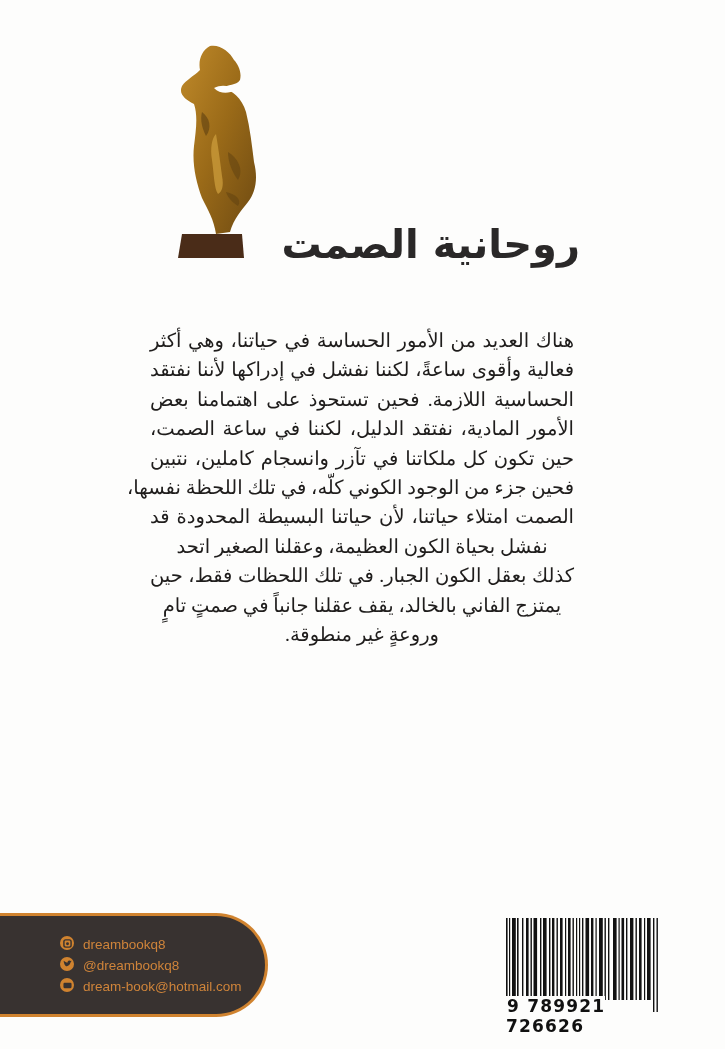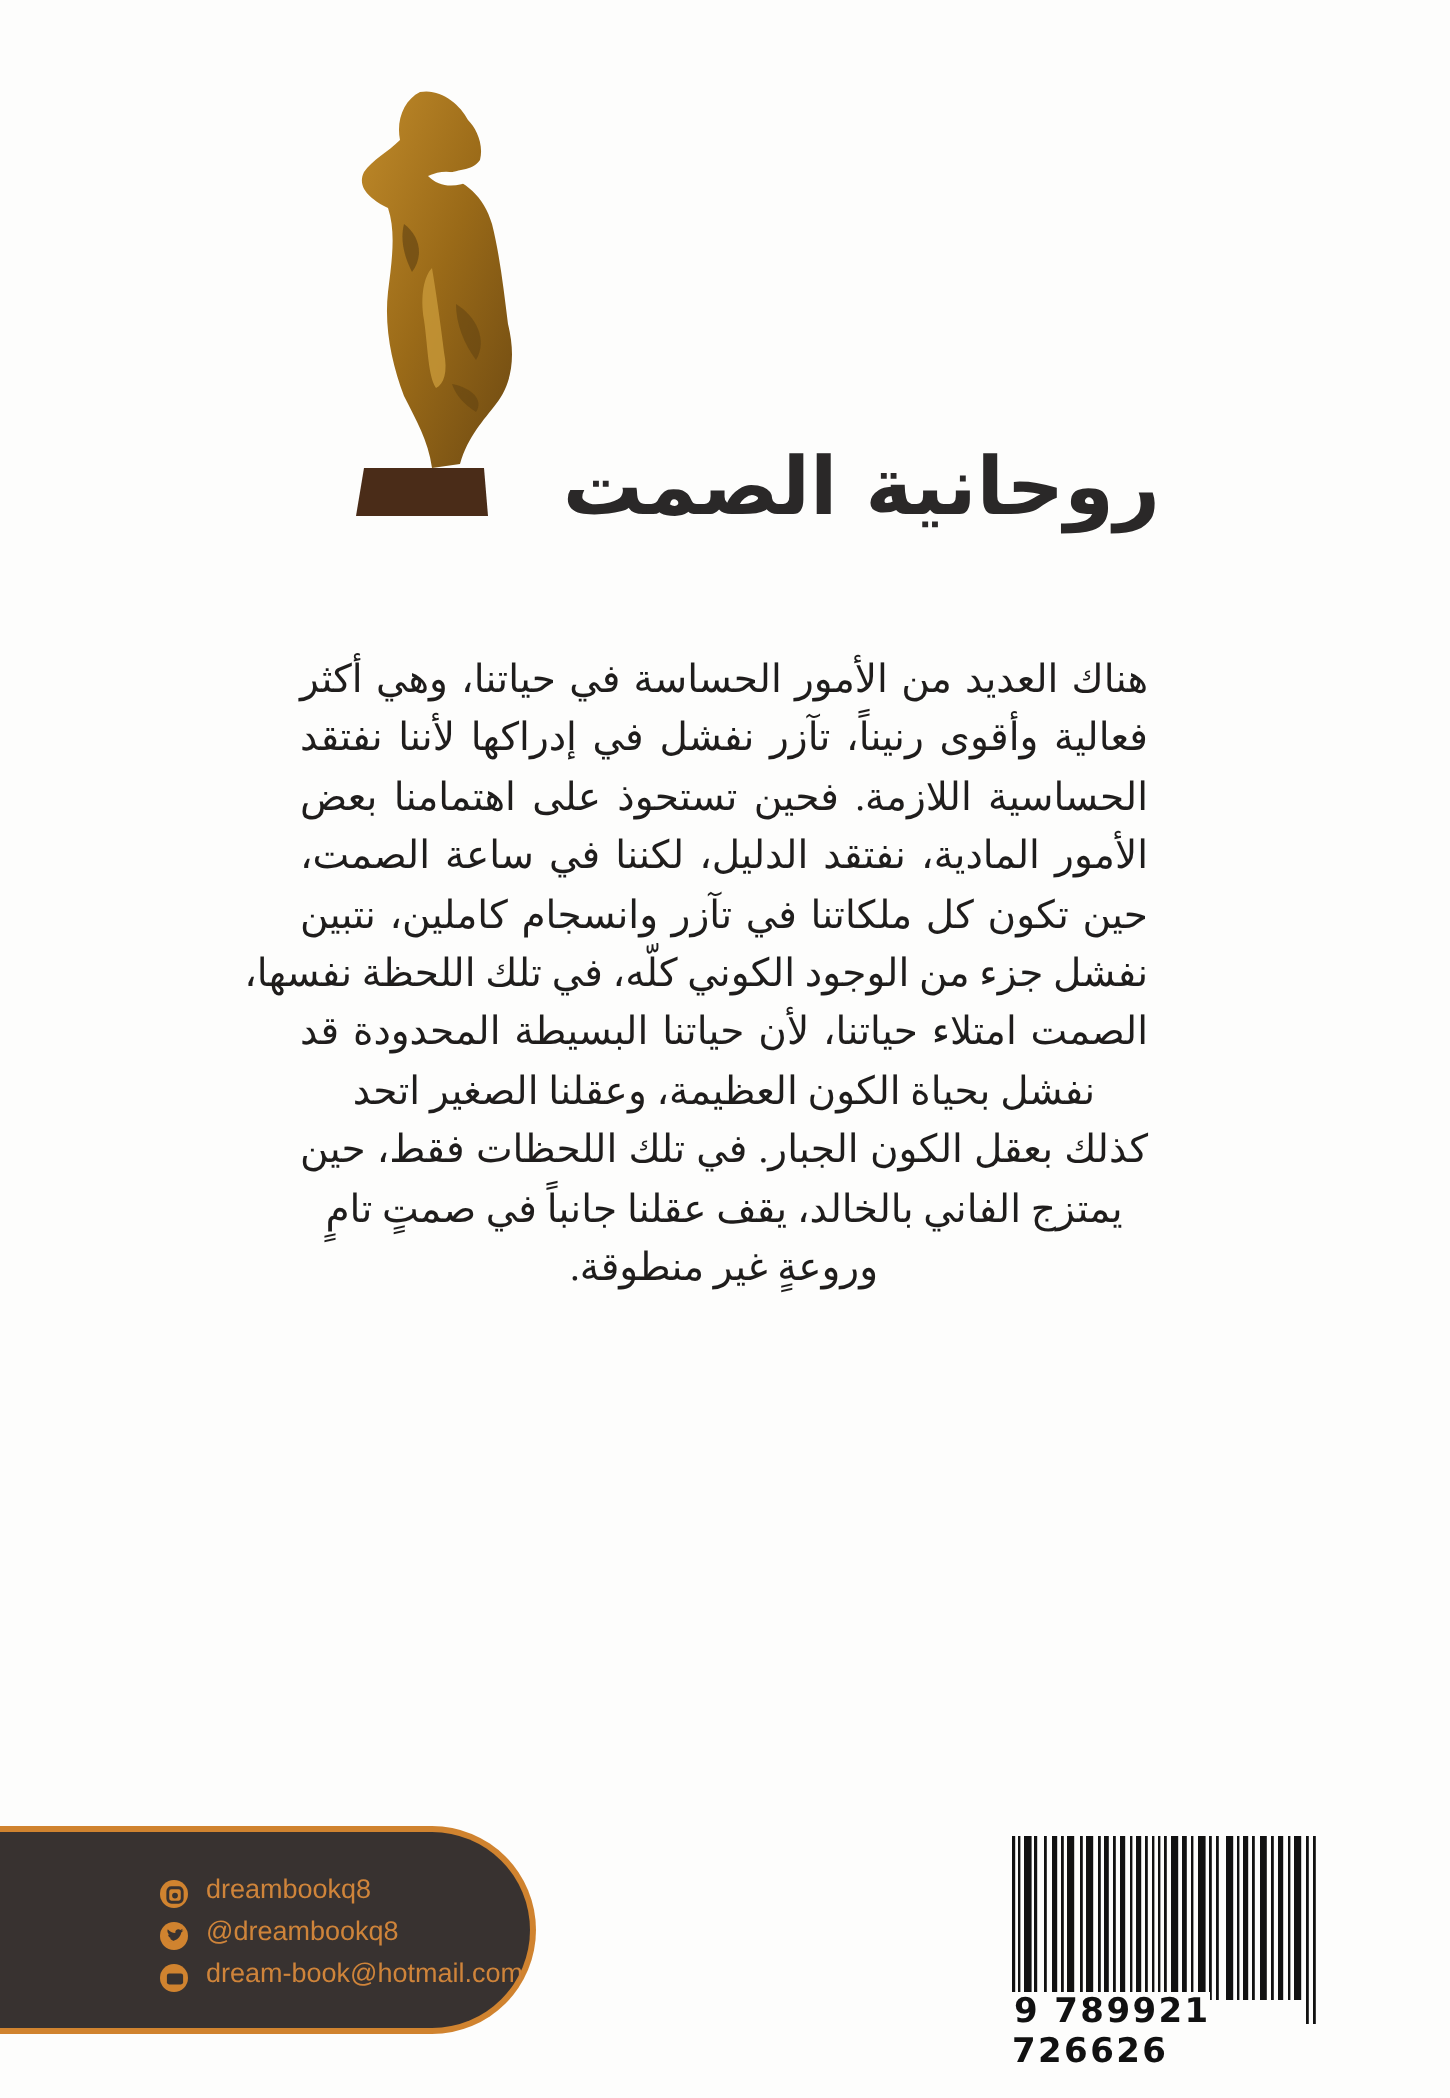--- a/index.html
+++ b/index.html
@@ -25,21 +25,21 @@
   .body-text div.c { text-align: center; text-align-last: center; }
 
   .social {
     position: absolute; left: -20px; top: 913px; width: 288px; height: 104px;
     background: #383230;
     border: 3px solid #d0832f; border-left: none;
     border-radius: 0 54px 54px 0;
     box-sizing: border-box;
   }
   .social-row {
-    position: absolute; left: 100px; height: 18px; display: flex; align-items: flex-end;
+    position: absolute; left: 80px; height: 18px; display: flex; align-items: flex-start;
   }
   .social-icon {
     width: 14px; height: 14px; border-radius: 50%; background: #d0832f;
     display: flex; align-items: center; justify-content: center; margin-right: 9px;
   }
   .social-label {
     font-family: "Liberation Sans", sans-serif; font-size: 13.5px; color: #cf843a;
     line-height: 18px;
   }
   .barcode { position: absolute; left: 503px; top: 915px; width: 162px; height: 102px; }
@@ -72,25 +72,25 @@
   <path d="M56 110 C66 116 72 128 66 138 C60 130 56 120 56 110 Z" fill="#5e3f10" opacity="0.5"></path>
   <path d="M54 150 C64 152 70 158 66 164 C60 160 56 156 54 150 Z" fill="#5e3f10" opacity="0.5"></path>
 
   <path d="M10 192 L70 192 L72 216 L6 216 Z" fill="#4a2c18"></path>
 </svg>
 
 <div class="title">روحانية الصمت</div>
 
 <div class="body-text">
   <div>هناك العديد من الأمور الحساسة في حياتنا، وهي أكثر</div>
-  <div>فعالية وأقوى رنيناً، تآزر نفشل في إدراكها لأننا نفتقد</div>
+  <div>فعالية وأقوى ساعةً، لكننا نفشل في إدراكها لأننا نفتقد</div>
   <div>الحساسية اللازمة. فحين تستحوذ على اهتمامنا بعض</div>
   <div>الأمور المادية، نفتقد الدليل، لكننا في ساعة الصمت،</div>
   <div>حين تكون كل ملكاتنا في تآزر وانسجام كاملين، نتبين</div>
-  <div>نفشل جزء من الوجود الكوني كلّه، في تلك اللحظة نفسها،</div>
+  <div>فحين جزء من الوجود الكوني كلّه، في تلك اللحظة نفسها،</div>
   <div>الصمت امتلاء حياتنا، لأن حياتنا البسيطة المحدودة قد</div>
   <div class="c">نفشل بحياة الكون العظيمة، وعقلنا الصغير اتحد</div>
   <div>كذلك بعقل الكون الجبار. في تلك اللحظات فقط، حين</div>
   <div class="c">يمتزج الفاني بالخالد، يقف عقلنا جانباً في صمتٍ تامٍ</div>
   <div class="c">وروعةٍ غير منطوقة.</div>
 </div>
 
 <div class="social">
   <div class="social-row" style="top:20px">
     <span class="social-icon">

